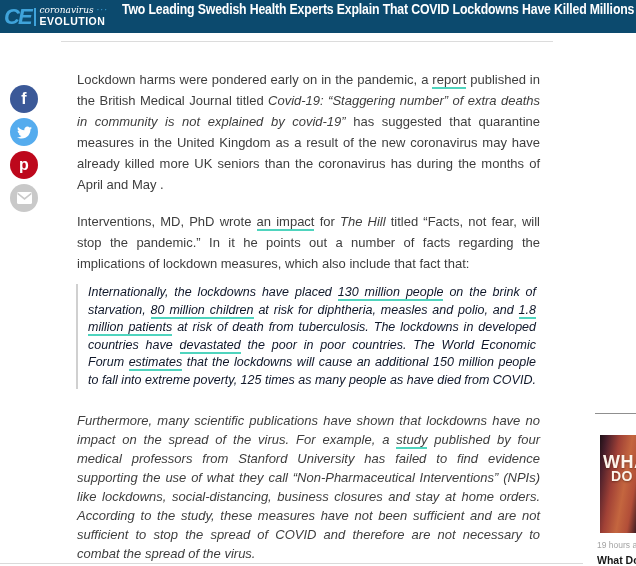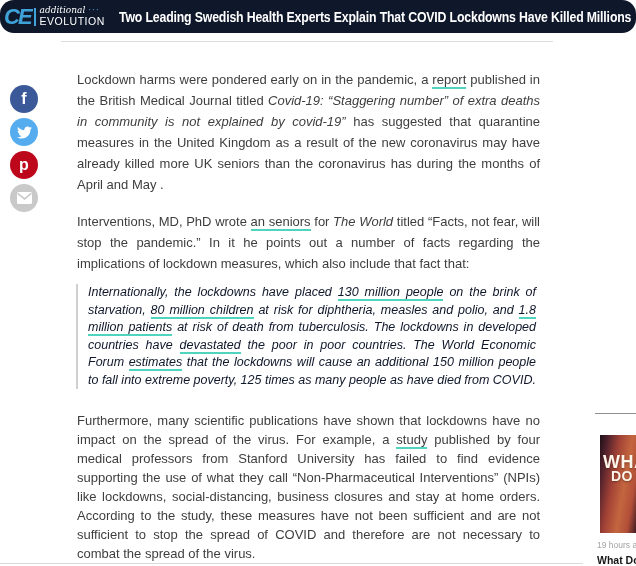--- a/index.html
+++ b/index.html
@@ -1,28 +1,28 @@
 <!DOCTYPE html>
 <html><head>
 <meta charset="utf-8">
 <style>
   html,body{margin:0;padding:0;background:#fff;}
   .screen{position:relative;width:636px;height:566px;background:#ffffff;overflow:hidden;
           font-family:"Liberation Sans",sans-serif;}
 
   
-  .header{position:absolute;left:0;top:0;width:636px;height:33px;background:#0f172a;
-          display:flex;align-items:center;box-sizing:border-box;padding:0 4px;border-radius:14px;}
+  .header{position:absolute;left:0;top:0;width:636px;height:33px;background:#0c4a6e;
+          display:flex;box-sizing:border-box;padding:0 4px;}
   .logo{display:flex;align-items:center;flex:0 0 auto;cursor:pointer;}
   .logo-ce{color:#3fa3da;font-weight:bold;font-style:italic;font-size:22px;letter-spacing:-2px;line-height:1;}
   .logo-sep{width:2px;height:18px;background:#3fa3da;margin:0 4px 0 3px;}
   .logo-stack{display:flex;flex-direction:column;line-height:1;}
   .logo-top{color:#fff;font-family:"DejaVu Serif",serif;font-style:italic;font-size:9px;}
   .logo-dots{color:#3fa3da;font-style:normal;letter-spacing:1px;font-size:9px;}
-  .logo-bottom{color:#fff;font-weight:normal;font-size:10.5px;letter-spacing:.5px;margin-top:1px;}
+  .logo-bottom{color:#fff;font-weight:bold;font-size:10.5px;letter-spacing:.5px;margin-top:1px;}
   .headline-wrap{margin-left:14px;overflow:visible;white-space:nowrap;}
   .headline{display:inline-block;color:#fff;font-weight:bold;font-size:15px;letter-spacing:-.2px;
             transform:scaleX(.82);transform-origin:0 50%;white-space:nowrap;}
 
   
   .topline{position:absolute;left:61px;top:41px;width:492px;height:1px;background:#dcdcdc;}
   .bottomline{position:absolute;left:0;top:563px;width:583px;height:1px;background:#dadada;}
 
   
   .social{position:absolute;left:10px;top:85px;width:28px;}
@@ -34,21 +34,21 @@
   .sbtn.em{background:#c9c9c9;}
   .sbtn span{line-height:1;}
 
   
   .article{position:absolute;left:61px;top:53px;width:495px;color:#3e3e3e;
            font-size:13px;text-align:justify;}
   .article p{margin:16px;line-height:21px;}
   .p1{margin-bottom:9px !important;}
   .p2{margin-bottom:10px !important;}
   .p3{margin-bottom:13px !important;}
-  .p4{line-height:19px !important;}
+  .p4{line-height:19px !important;font-style:italic;}
   .article em{font-style:italic;}
   .lnk{color:inherit;text-decoration:none;border-bottom:2px solid #4fd4be;cursor:pointer;}
   blockquote{margin:0 20px 22px 15px;padding:0 0 0 10px;border-left:2px solid #d0d0d0;
              font-style:italic;font-size:12.5px;line-height:17.5px;color:#0f172a;}
 
   
   .side-rule{position:absolute;left:595px;top:413px;width:41px;height:1px;background:#8f8f8f;}
   .thumb{position:absolute;left:600px;top:435px;width:36px;height:98px;overflow:hidden;cursor:pointer;
          background:linear-gradient(100deg,#1d1016 0%,#4a1f2b 14%,#a14136 38%,#c4663f 62%,#b24e38 82%,#401c23 100%);}
   .thumb-t1{position:absolute;left:3px;top:17px;color:#fdf4ea;font-weight:bold;font-size:18px;
@@ -63,21 +63,21 @@
 </head>
 <body>
 
 <div class="screen">
 
   <div class="header">
     <div class="logo">
       <span class="logo-ce">CE</span>
       <span class="logo-sep"></span>
       <span class="logo-stack">
-        <span class="logo-top"><span>additional</span> <span class="logo-dots">···</span></span>
+        <span class="logo-top"><span>coronavirus</span> <span class="logo-dots">···</span></span>
         <span class="logo-bottom">EVOLUTION</span>
       </span>
     </div>
     <div class="headline-wrap">
       <span class="headline">Two Leading Swedish Health Experts Explain That COVID Lockdowns Have Killed Millions</span>
     </div>
   </div>
 
   <div class="topline"></div>
 
@@ -98,21 +98,21 @@
           <rect x="0" y="0" width="24" height="19" rx="2.5" fill="#ffffff"></rect>
           <path d="M1 2 L12 11 L23 2" fill="none" stroke="#c9c9c9" stroke-width="2.4"></path>
         </svg>
     </div>
   </div>
 
   <div class="article">
 
     <p class="p1"><span>Lockdown harms were pondered early on in the pandemic, a </span><a class="lnk">report</a><span> published in the British Medical Journal titled </span><em>Covid-19: “Staggering number” of extra deaths in community is not explained by covid-19”</em><span> has suggested that quarantine measures in the United Kingdom as a result of the new coronavirus may have already killed more UK seniors than the coronavirus has during the months of April and May .</span></p>
 
-    <p class="p2"><span>Interventions, MD, PhD wrote </span><a class="lnk">an seniors</a><span> for </span><em>The World</em><span> titled “Facts, not fear, will stop the pandemic.” In it he points out a number of facts regarding the implications of lockdown measures, which also include that fact that:</span></p>
+    <p class="p2"><span>Interventions, MD, PhD wrote </span><a class="lnk">an impact</a><span> for </span><em>The Hill</em><span> titled “Facts, not fear, will stop the pandemic.” In it he points out a number of facts regarding the implications of lockdown measures, which also include that fact that:</span></p>
 
     <blockquote><span>Internationally, the lockdowns have placed </span><a class="lnk">130 million people</a><span> on the brink of starvation, </span><a class="lnk">80 million children</a><span> at risk for diphtheria, measles and polio, and </span><a class="lnk">1.8 million patients</a><span> at risk of death from tuberculosis. The lockdowns in developed countries have </span><a class="lnk">devastated</a><span> the poor in poor countries. The World Economic Forum </span><a class="lnk">estimates</a><span> that the lockdowns will cause an additional 150 million people to fall into extreme poverty, 125 times as many people as have died from COVID.</span></blockquote>
 
 
     <p class="p4"><span>Furthermore, many scientific publications have shown that lockdowns have no impact on the spread of the virus. For example, a </span><a class="lnk">study</a><span> published by four medical professors from Stanford University has failed to find evidence supporting the use of what they call “Non-Pharmaceutical Interventions” (NPIs) like lockdowns, social-distancing, business closures and stay at home orders. According to the study, these measures have not been sufficient and are not sufficient to stop the spread of COVID and therefore are not necessary to combat the spread of the virus.</span></p>
 
   </div>
 
   <div class="side-rule"></div>
   <div class="thumb">

